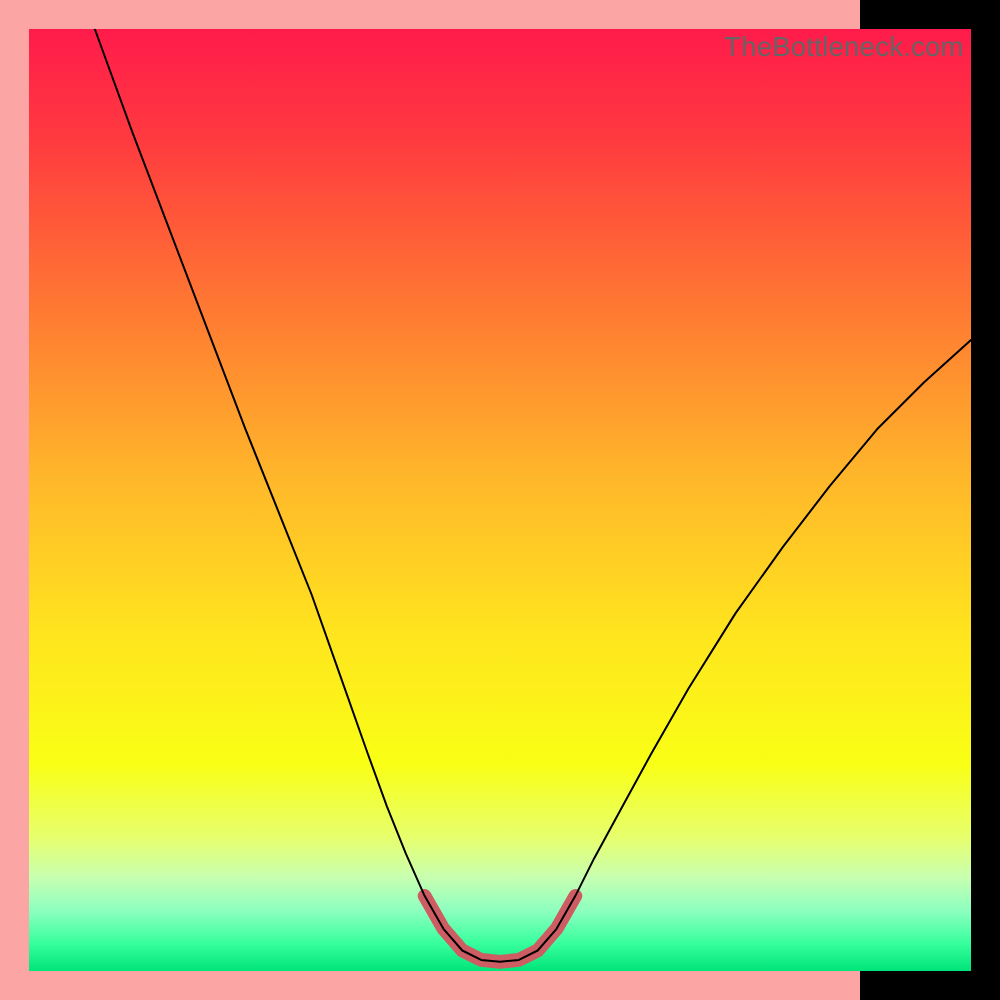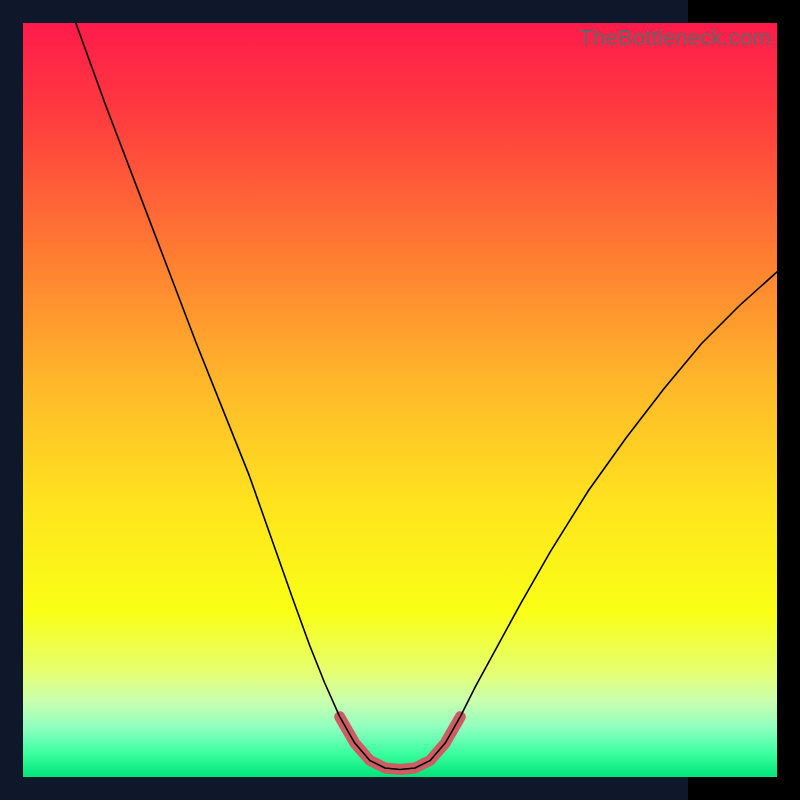--- a/index.html
+++ b/index.html
@@ -7,21 +7,21 @@
     padding: 0;
     width: 800px;
     height: 800px;
     background: #000;
     overflow: hidden;
     font-family: Arial, Helvetica, sans-serif;
   }
   .outer {
     width: 688px;
     height: 800px;
-    background: #0f172a;
+    background: #fca5a5;
     position: relative;
   }
   .plot-area {
     position: absolute;
     left: 23px;
     top: 23px;
     width: 754px;
     height: 754px;
     overflow: hidden;
   }

